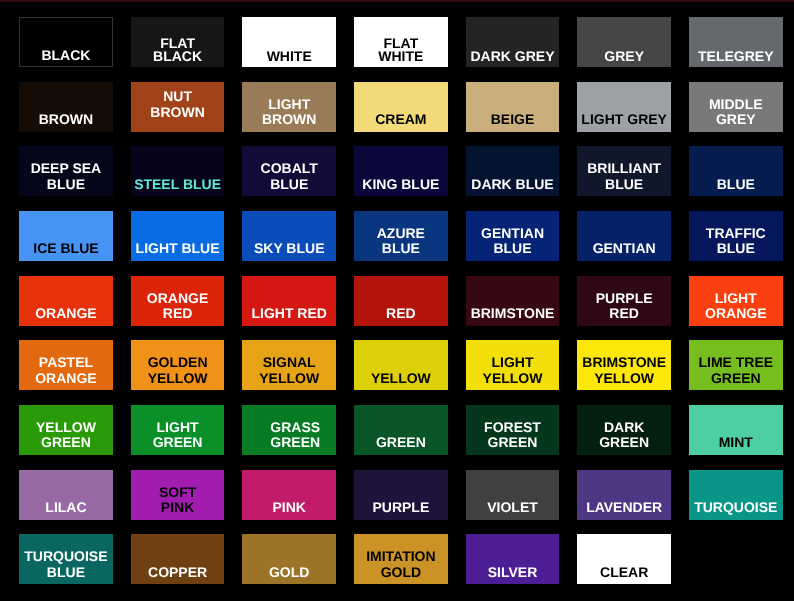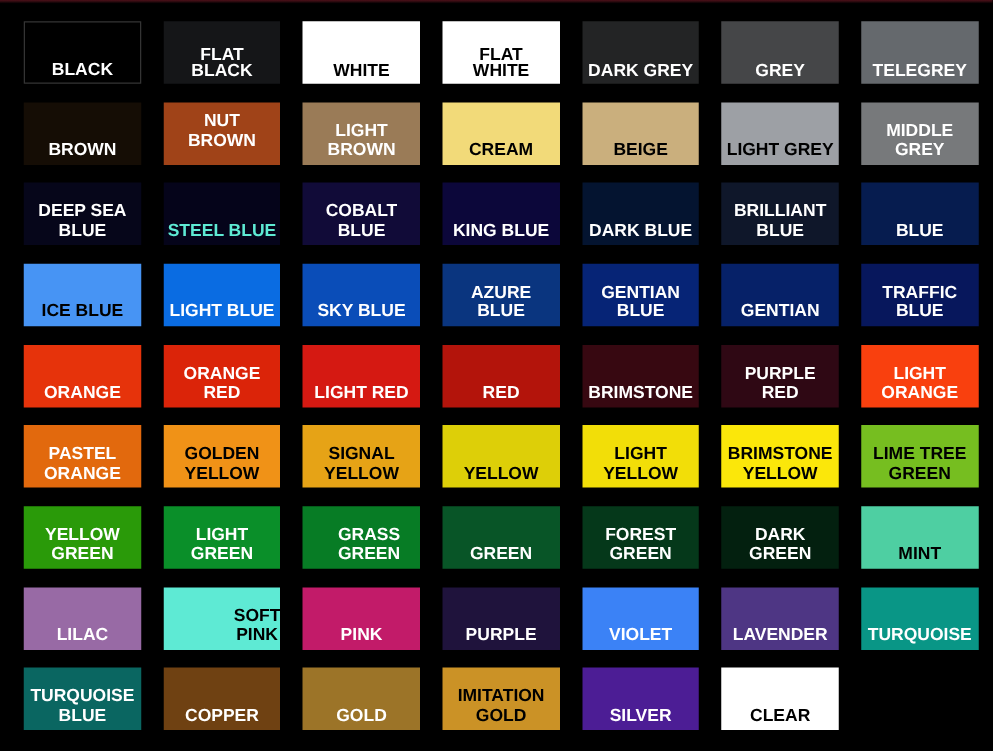--- a/index.html
+++ b/index.html
@@ -230,31 +230,31 @@
   <div class="swatch row-7" style="background: rgb(3, 32, 15);">
     <span class="swatch-label" style="color: rgb(255, 255, 255);">DARK
 GREEN</span>
   </div>
   <div class="swatch row-8" style="background: rgb(78, 207, 162);">
     <span class="swatch-label" style="color: rgb(0, 0, 0);">MINT</span>
   </div>
   <div class="swatch row-8" style="background: rgb(152, 106, 165);">
     <span class="swatch-label" style="color: rgb(255, 255, 255);">LILAC</span>
   </div>
-  <div class="swatch row-8" style="background: #5eead4; justify-content: flex-end;">
+  <div class="swatch row-8" style="background: #a21caf;">
     <span class="swatch-label" style="color: rgb(0, 0, 0);">SOFT
 PINK</span>
   </div>
   <div class="swatch row-8" style="background: rgb(194, 27, 105);">
     <span class="swatch-label" style="color: rgb(255, 255, 255);">PINK</span>
   </div>
   <div class="swatch row-8" style="background: rgb(31, 19, 60);">
     <span class="swatch-label" style="color: rgb(255, 255, 255);">PURPLE</span>
   </div>
-  <div class="swatch row-8" style="background: #3b82f6;">
+  <div class="swatch row-8" style="background: #404040;">
     <span class="swatch-label" style="color: rgb(255, 255, 255);">VIOLET</span>
   </div>
   <div class="swatch row-8" style="background: rgb(78, 54, 132);">
     <span class="swatch-label" style="color: rgb(255, 255, 255);">LAVENDER</span>
   </div>
   <div class="swatch row-9" style="background: rgb(9, 150, 134);">
     <span class="swatch-label" style="color: rgb(255, 255, 255);">TURQUOISE</span>
   </div>
   <div class="swatch row-9" style="background: rgb(10, 102, 97);">
     <span class="swatch-label" style="color: rgb(255, 255, 255);">TURQUOISE

